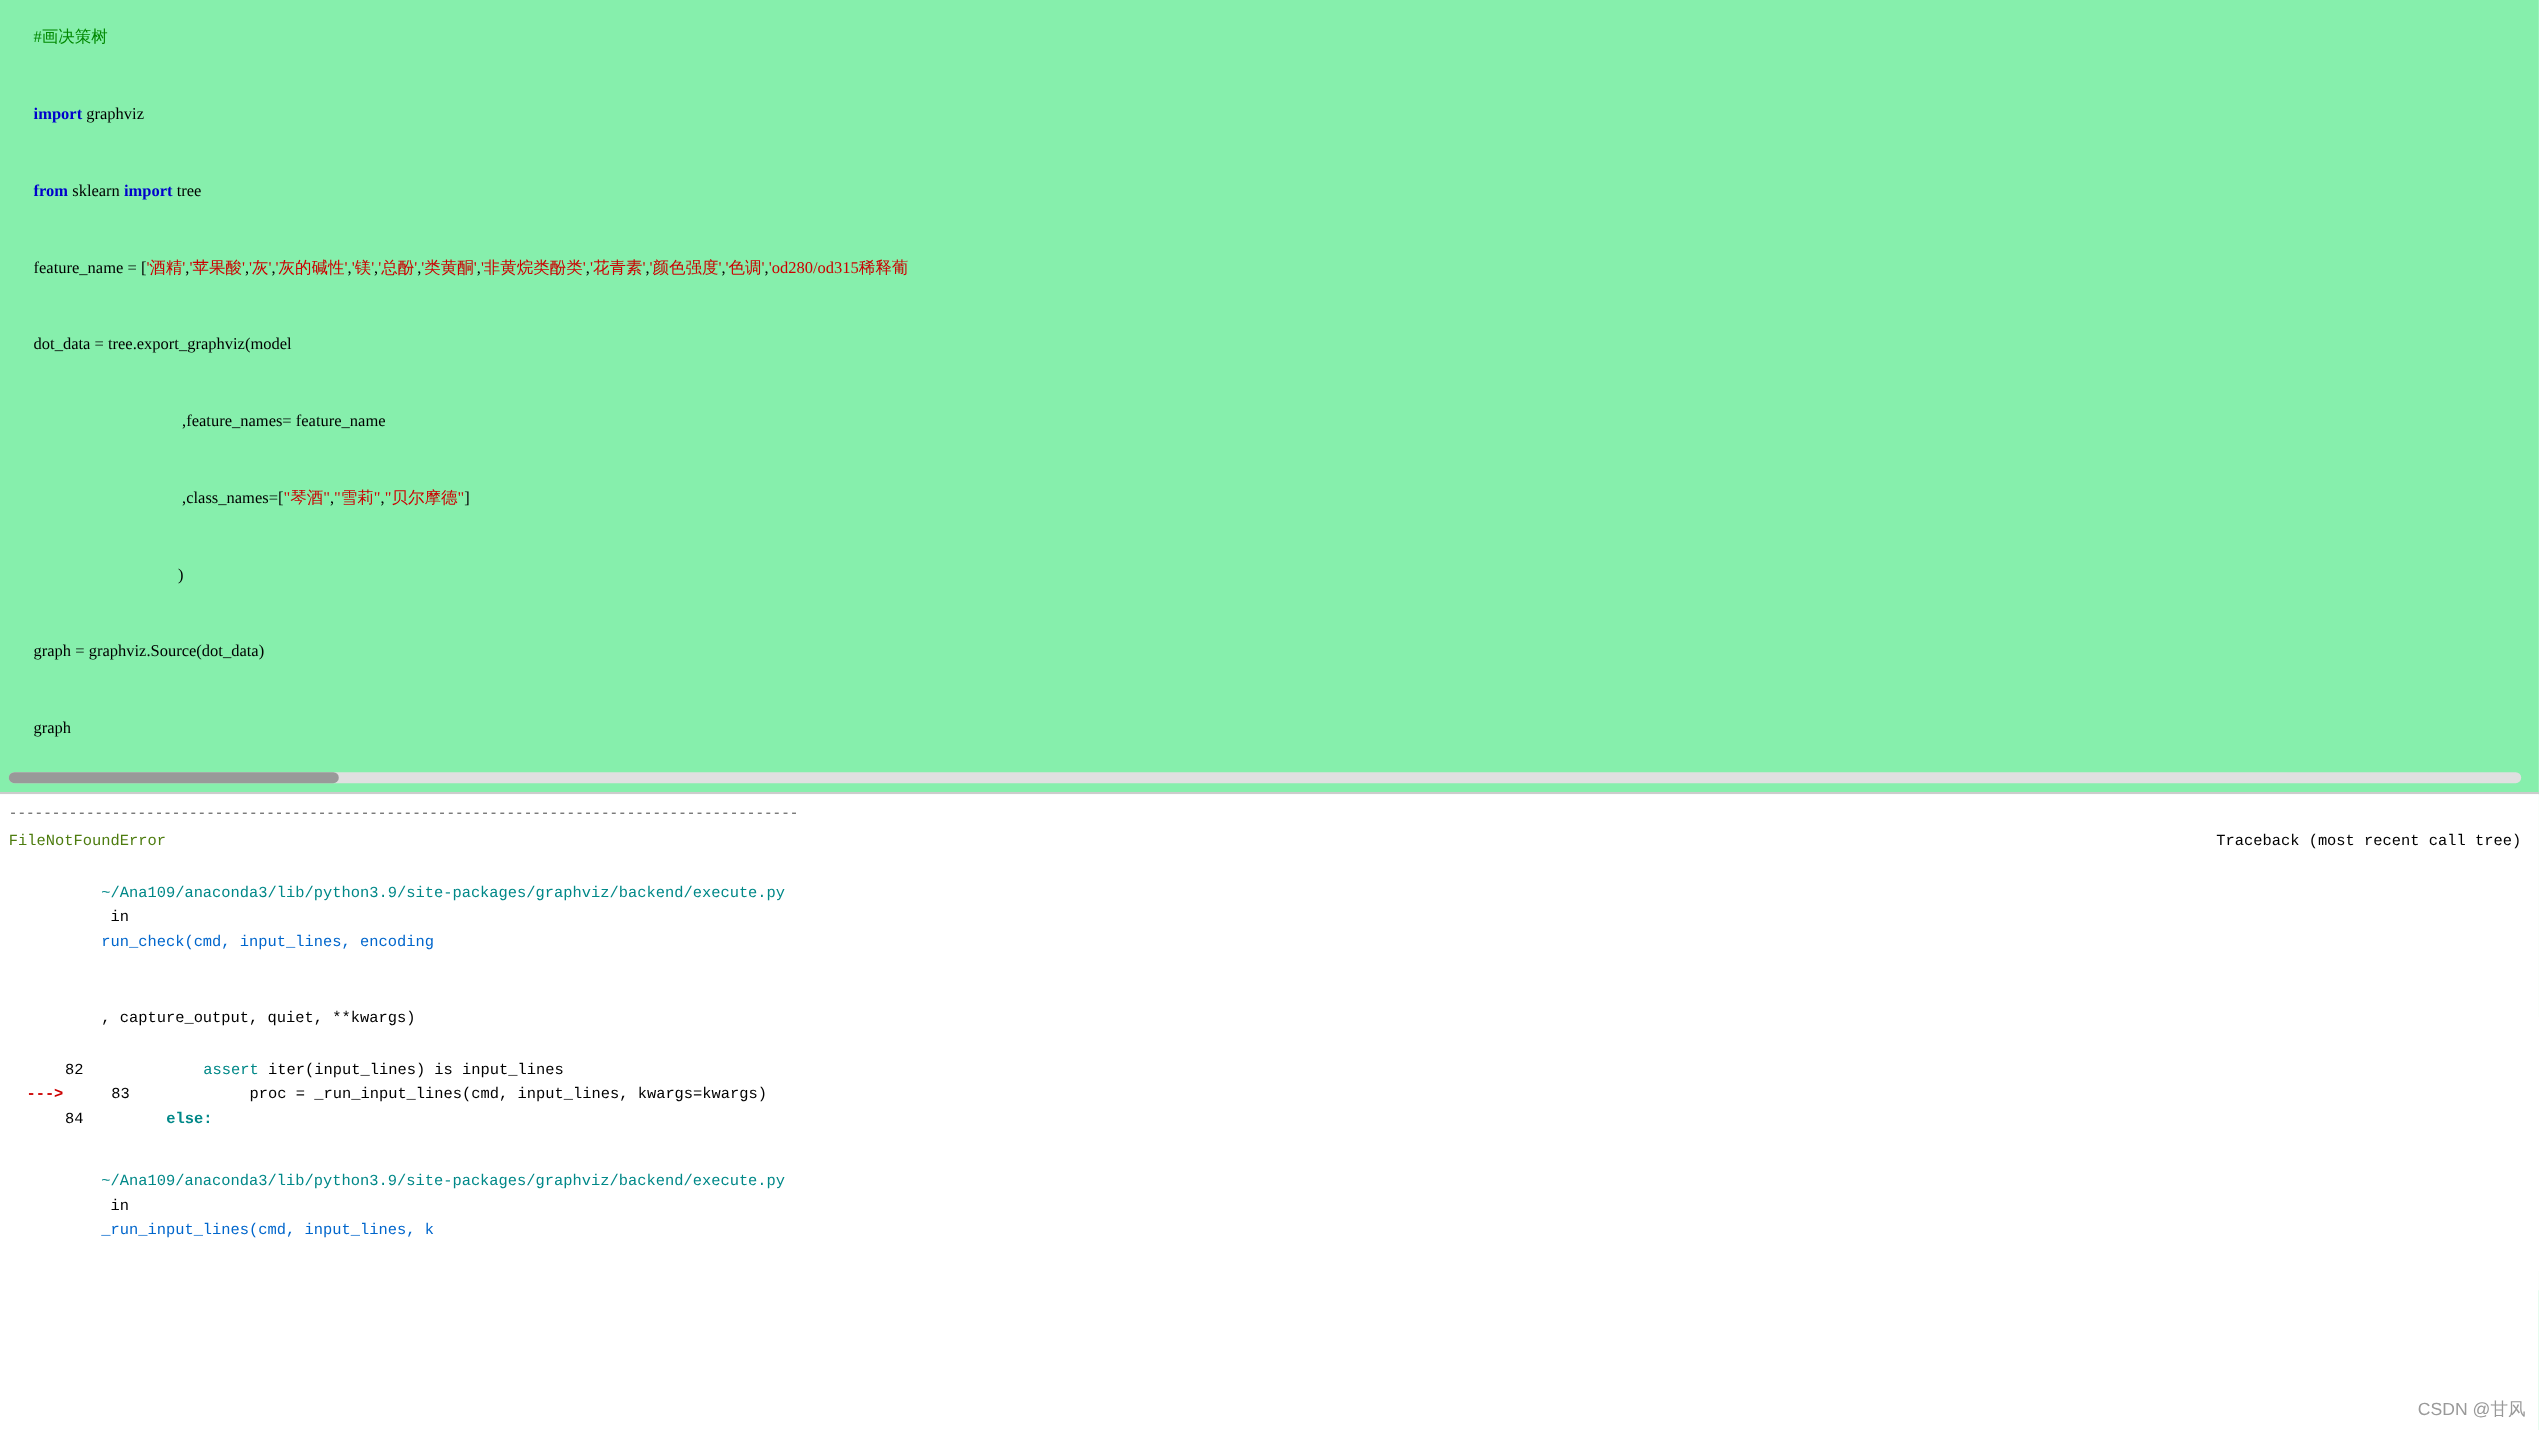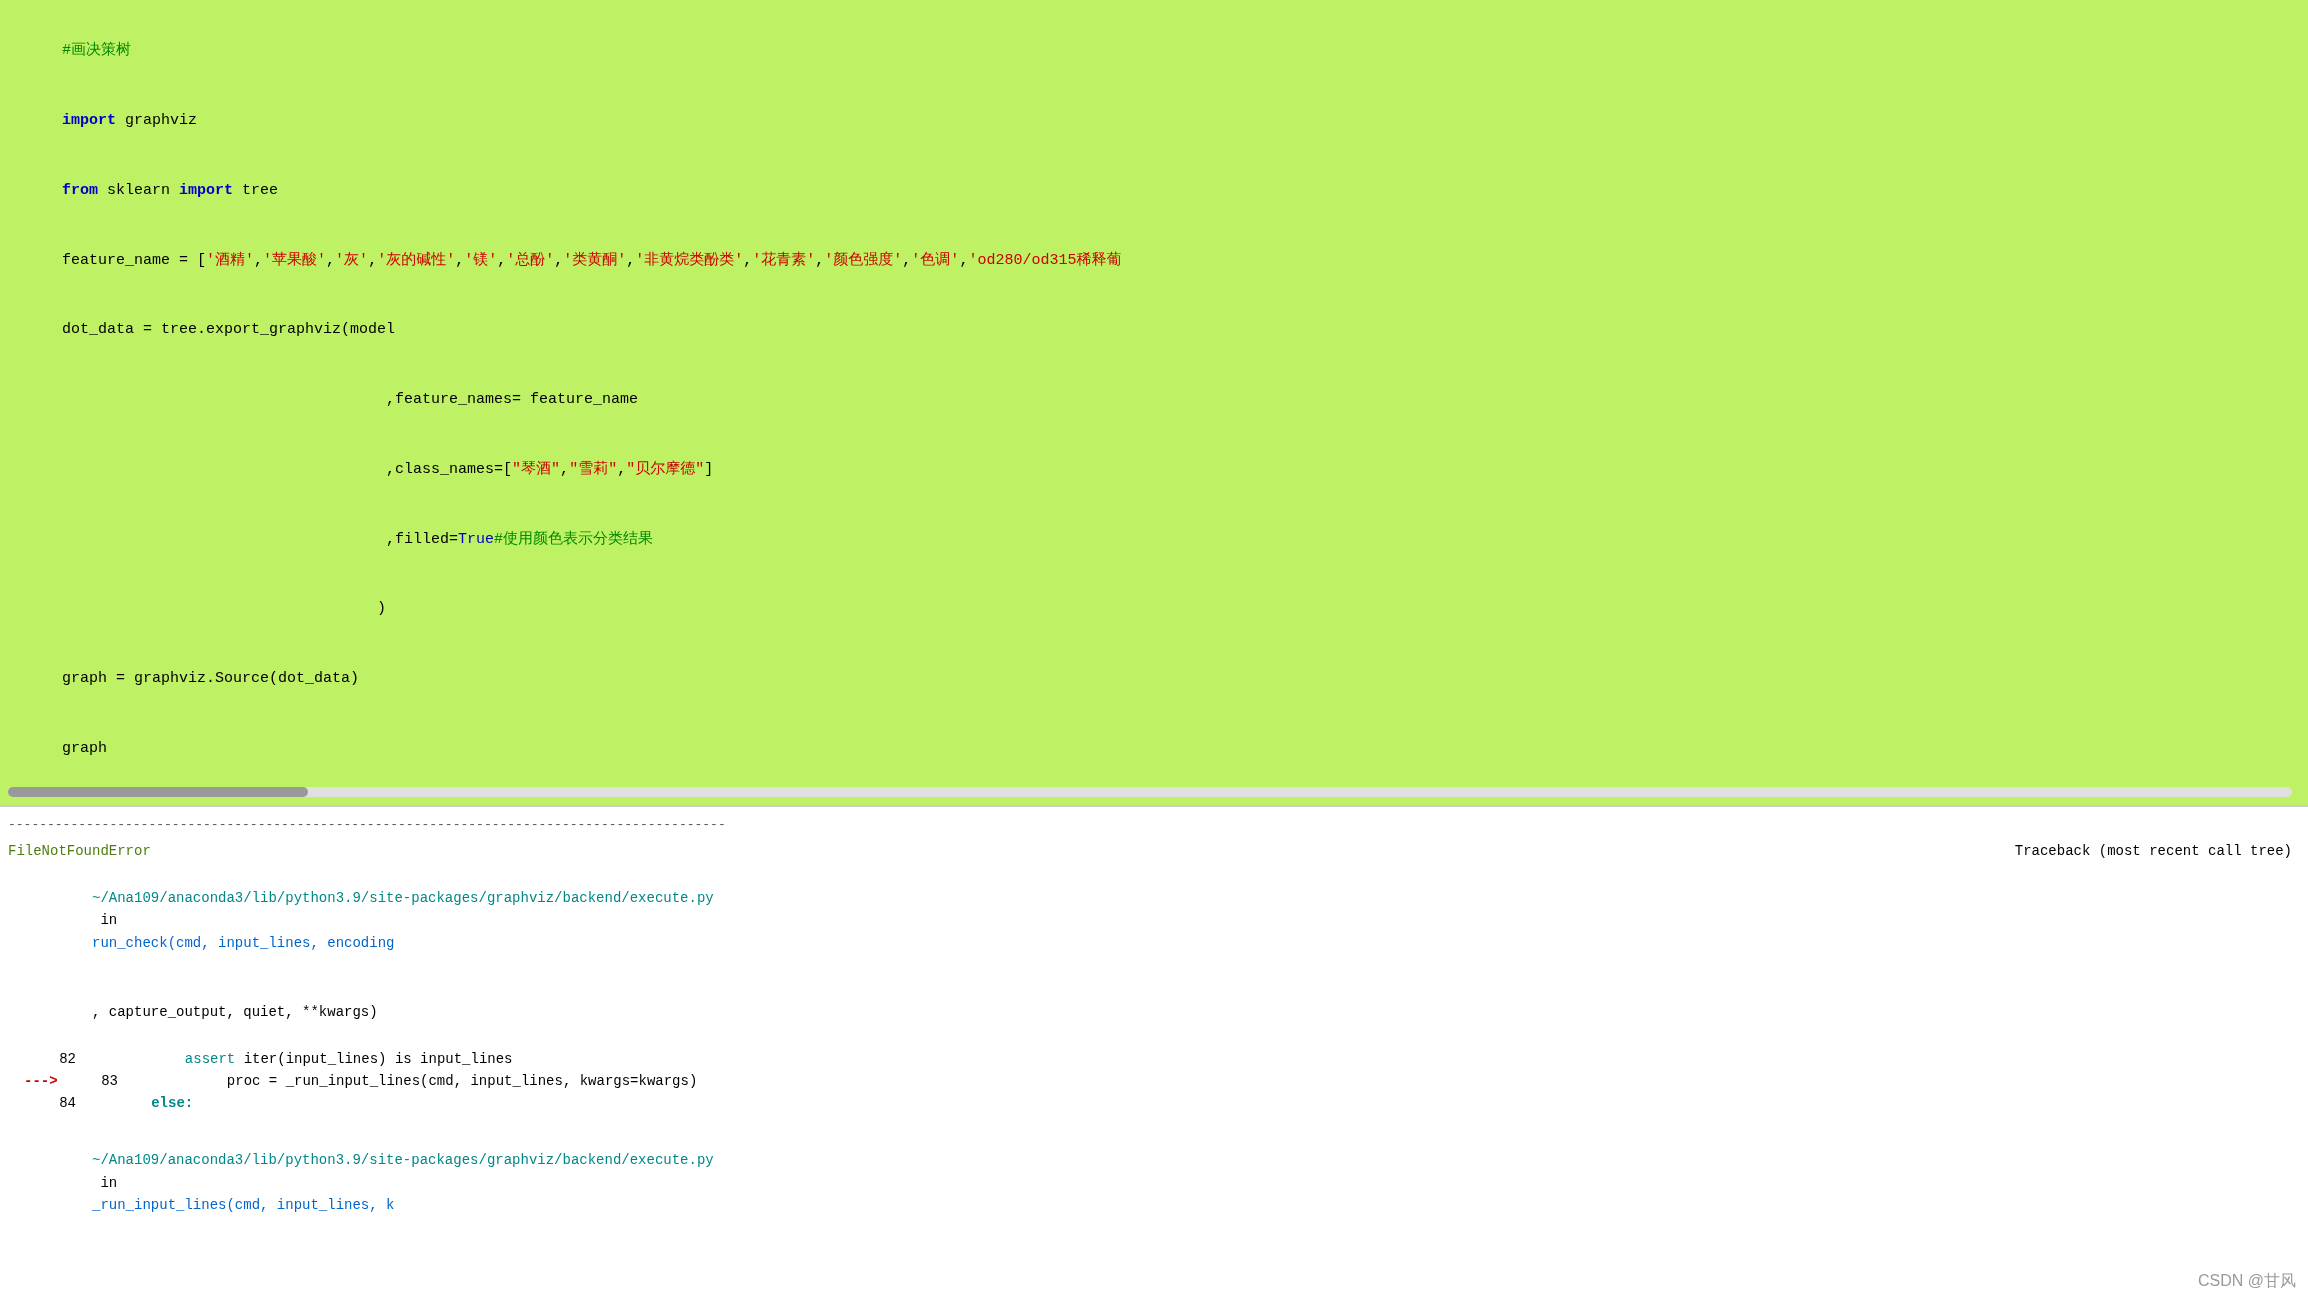--- a/index.html
+++ b/index.html
@@ -4,25 +4,26 @@
   <style>
     * { margin: 0; padding: 0; box-sizing: border-box; }
     body {
       background: #ffffff;
       font-family: 'Courier New', Courier, monospace;
       font-size: 15px;
       overflow: hidden;
     }
 
     .top-section {
-      background: #bef264;
-      padding: 16px 16px 4px 8px;
+      background: #86efac;
+      padding: 0 16px 4px 8px;
       border-bottom: 2px solid #cccccc;
       overflow-x: auto;
       white-space: nowrap;
+      font-family: Liberation Serif, serif;
     }
 
     .code-line {
       line-height: 1.55;
       white-space: pre;
     }
 
     .bottom-section {
       background: #ffffff;
       padding: 8px 16px 8px 8px;
@@ -149,23 +150,20 @@
       <span>feature_name = [</span><span class="string">'酒精'</span><span>,</span><span class="string">'苹果酸'</span><span>,</span><span class="string">'灰'</span><span>,</span><span class="string">'灰的碱性'</span><span>,</span><span class="string">'镁'</span><span>,</span><span class="string">'总酚'</span><span>,</span><span class="string">'类黄酮'</span><span>,</span><span class="string">'非黄烷类酚类'</span><span>,</span><span class="string">'花青素'</span><span>,</span><span class="string">'颜色强度'</span><span>,</span><span class="string">'色调'</span><span>,</span><span class="string">'od280/od315稀释葡</span>
     </div>
     <div class="code-line">
       <span>dot_data = tree.export_graphviz(model</span>
     </div>
     <div class="code-line">
       <span>                                    ,feature_names= feature_name</span>
     </div>
     <div class="code-line">
       <span>                                    ,class_names=[</span><span class="string">"琴酒"</span><span>,</span><span class="string">"雪莉"</span><span>,</span><span class="string">"贝尔摩德"</span><span>]</span>
-    </div>
-    <div class="code-line">
-      <span>                                    ,filled=</span><span class="kw-true">True</span><span class="comment-green">#使用颜色表示分类结果</span>
     </div>
     <div class="code-line">
       <span>                                   )</span>
     </div>
     <div class="code-line">
       <span>graph = graphviz.Source(dot_data)</span>
     </div>
     <div class="code-line">
       <span>graph</span>
     </div>

